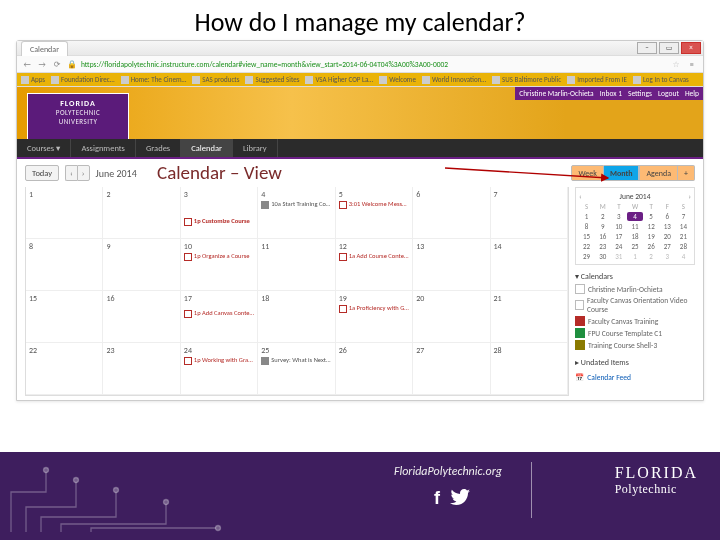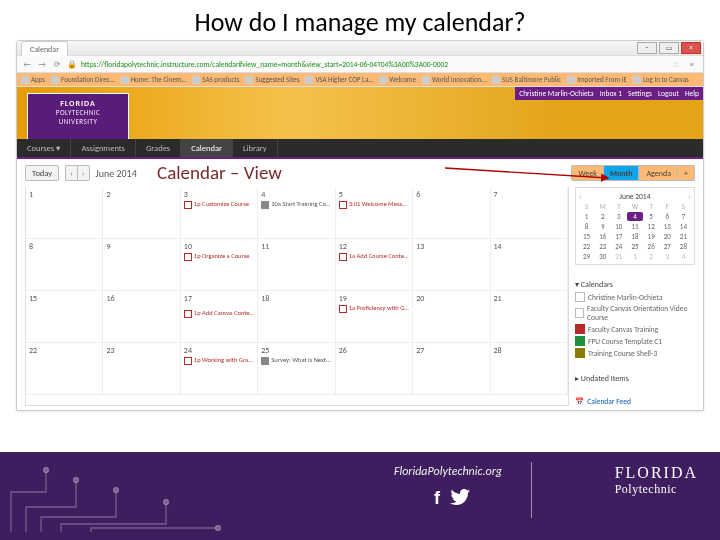--- a/index.html
+++ b/index.html
@@ -10,21 +10,21 @@
   .tab{display:inline-block;padding:2px 8px;background:#fff;border:1px solid #ccc;border-bottom:none;border-radius:3px 3px 0 0;font-size:8px;color:#666}
   .winbtns{position:absolute;right:2px;top:1px;display:flex;gap:2px}
   .winbtns span{display:inline-block;width:18px;height:10px;font-size:7px;text-align:center;line-height:10px;border:1px solid #aaa;background:#eee}
   .winbtns .close{background:#d9534f;color:#fff;border-color:#c9302c}
   .navrow{display:flex;align-items:center;gap:3px;padding:2px 4px;border-top:1px solid #ddd;border-bottom:1px solid #ddd;background:#fafafa}
   .navbtn{width:12px;height:12px;display:inline-flex;align-items:center;justify-content:center;color:#888;cursor:pointer}
   .lock{display:inline-flex;width:12px;height:12px;align-items:center;justify-content:center;color:#1a8f1a}
   .url{flex:1;font-size:7.5px;color:#1a8f1a;white-space:nowrap;overflow:hidden}
   .star{width:12px;height:12px;display:inline-flex;align-items:center;justify-content:center;color:#bbb}
   .menuicon{width:14px;height:12px;display:inline-flex;align-items:center;justify-content:center;color:#888}
-  .bmrow{display:flex;gap:6px;padding:2px 4px;background:#fdba74;border-bottom:1px solid #ddd}
+  .bmrow{display:flex;gap:6px;padding:2px 4px;background:#eab308;border-bottom:1px solid #ddd}
   .bm{font-size:7px;color:#555;white-space:nowrap}
   .bm::before{content:"";display:inline-block;width:8px;height:8px;background:#ccc;margin-right:2px;vertical-align:middle}
   .banner{height:70px;background:linear-gradient(90deg,#e59b00,#f6c14b 40%,#e3a41a 80%);position:relative;border-bottom:2px solid #6b1f85}
   .userstrip{position:absolute;top:0;right:0;background:#6b1f85;color:#fff;font-size:7.5px;padding:2px 4px;display:flex;gap:6px}
   .logo{position:absolute;left:10px;top:6px;width:92px;height:38px;background:#5b1b7a;color:#fff;text-align:center;font-size:8px;padding:4px;border:1px solid #fff}
   .logo .l1{font-weight:bold;letter-spacing:1px}
   .logo .l2,.logo .l3{font-size:7px;letter-spacing:.5px;opacity:.9}
   .mainnav{position:absolute;left:0;bottom:0;width:100%;background:#2b2b2b;display:flex}
   .mainnav span{color:#bbb;font-size:8.5px;padding:4px 10px;border-right:1px solid #444;cursor:pointer}
   .mainnav span.active{color:#fff;background:#444}
@@ -57,21 +57,21 @@
   .ev.g{color:#555}
   .ev.g::before{border-color:#888;background:#888}
   .side{width:120px;font-size:7.5px;color:#444}
   .minical{border:1px solid #ddd;padding:3px}
   .mchdr{display:flex;justify-content:space-between;align-items:center;font-size:7.5px;color:#444;padding:1px 0}
   .mchdr .nav{color:#888;cursor:pointer}
   .mcgrid{display:grid;grid-template-columns:repeat(7,1fr);gap:1px;text-align:center;font-size:7px;color:#666}
   .mcgrid .h{color:#aaa}
   .mcgrid .o{color:#bbb}
   .mcgrid .sel{background:#6b1f85;color:#fff;border-radius:2px}
-  .sidebox{margin-top:12px}
+  .sidebox{margin-top:4px}
   .sidebox .hd{font-size:8px;color:#444;padding:2px 0;cursor:pointer}
   .legend{display:flex;align-items:center;gap:3px;font-size:7.5px;color:#666;padding:1px 0}
   .sw{width:8px;height:8px;border:1px solid}
   .feed{display:flex;align-items:center;gap:3px;color:#0a5bb5;font-size:7.5px;cursor:pointer}
   .footer{position:absolute;left:0;bottom:0;width:720px;height:88px;background:#3e1e5e;overflow:hidden}
   .circuits{position:absolute;left:6px;bottom:4px;color:rgba(255,255,255,.22)}
   .furl{position:absolute;right:218px;top:12px;color:#eee;font-style:italic;font-size:12px}
   .social{position:absolute;right:250px;top:36px;display:flex;gap:10px;color:#fff;font-size:18px}
   .flogo{position:absolute;right:22px;top:12px;color:#fff;text-align:left;font-family:Georgia,serif}
   .flogo .t1{font-size:16px;letter-spacing:2px}
@@ -171,21 +171,21 @@
           <div id="weeks">
               <div class="wkrow">
                 <div class="cell">
                   <span class="dn">1</span>
                 </div>
                 <div class="cell">
                   <span class="dn">2</span>
                 </div>
                 <div class="cell">
                   <span class="dn">3</span>
-                  <div class="ev" style="top: 13px;">1p Customize Course</div>
+                  <div class="ev" style="top: 30px; font-weight: bold;">1p Customize Course</div>
                 </div>
                 <div class="cell">
                   <span class="dn">4</span>
                   <div class="ev g" style="top: 13px;">10a Start Training Course Shell-3</div>
                 </div>
                 <div class="cell">
                   <span class="dn">5</span>
                   <div class="ev" style="top: 13px;">3:01 Welcome Message</div>
                 </div>
                 <div class="cell">

